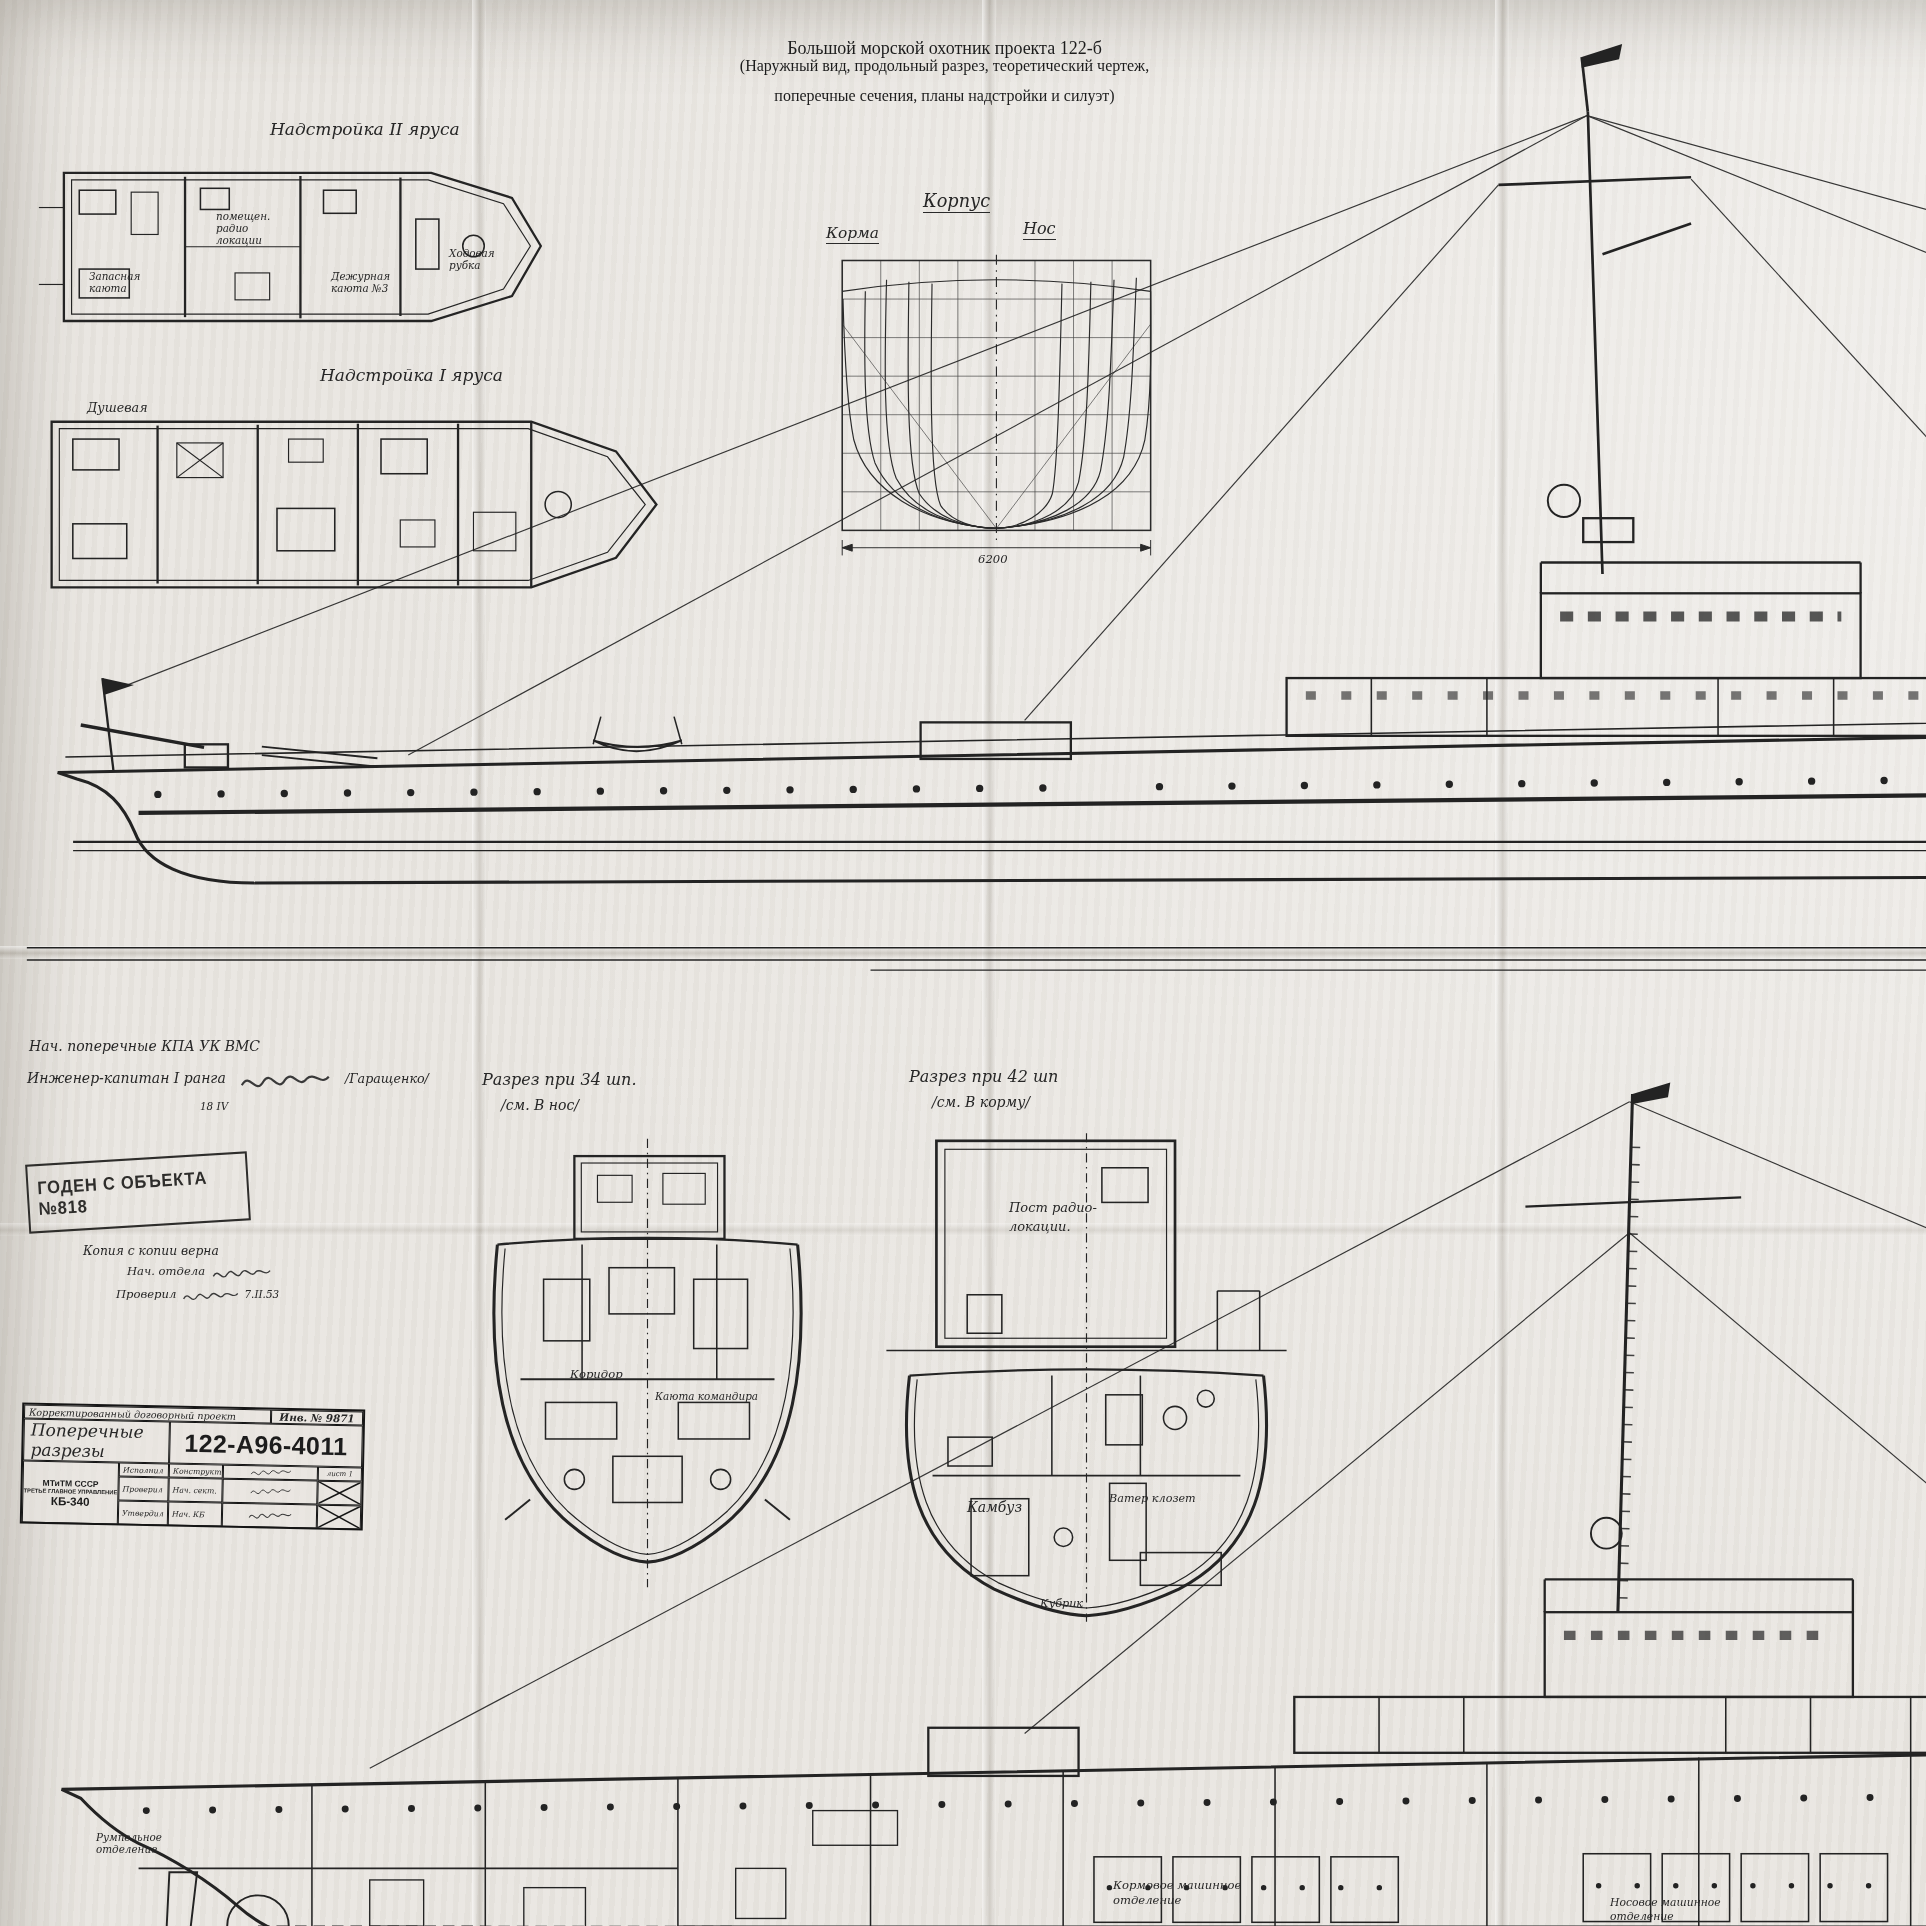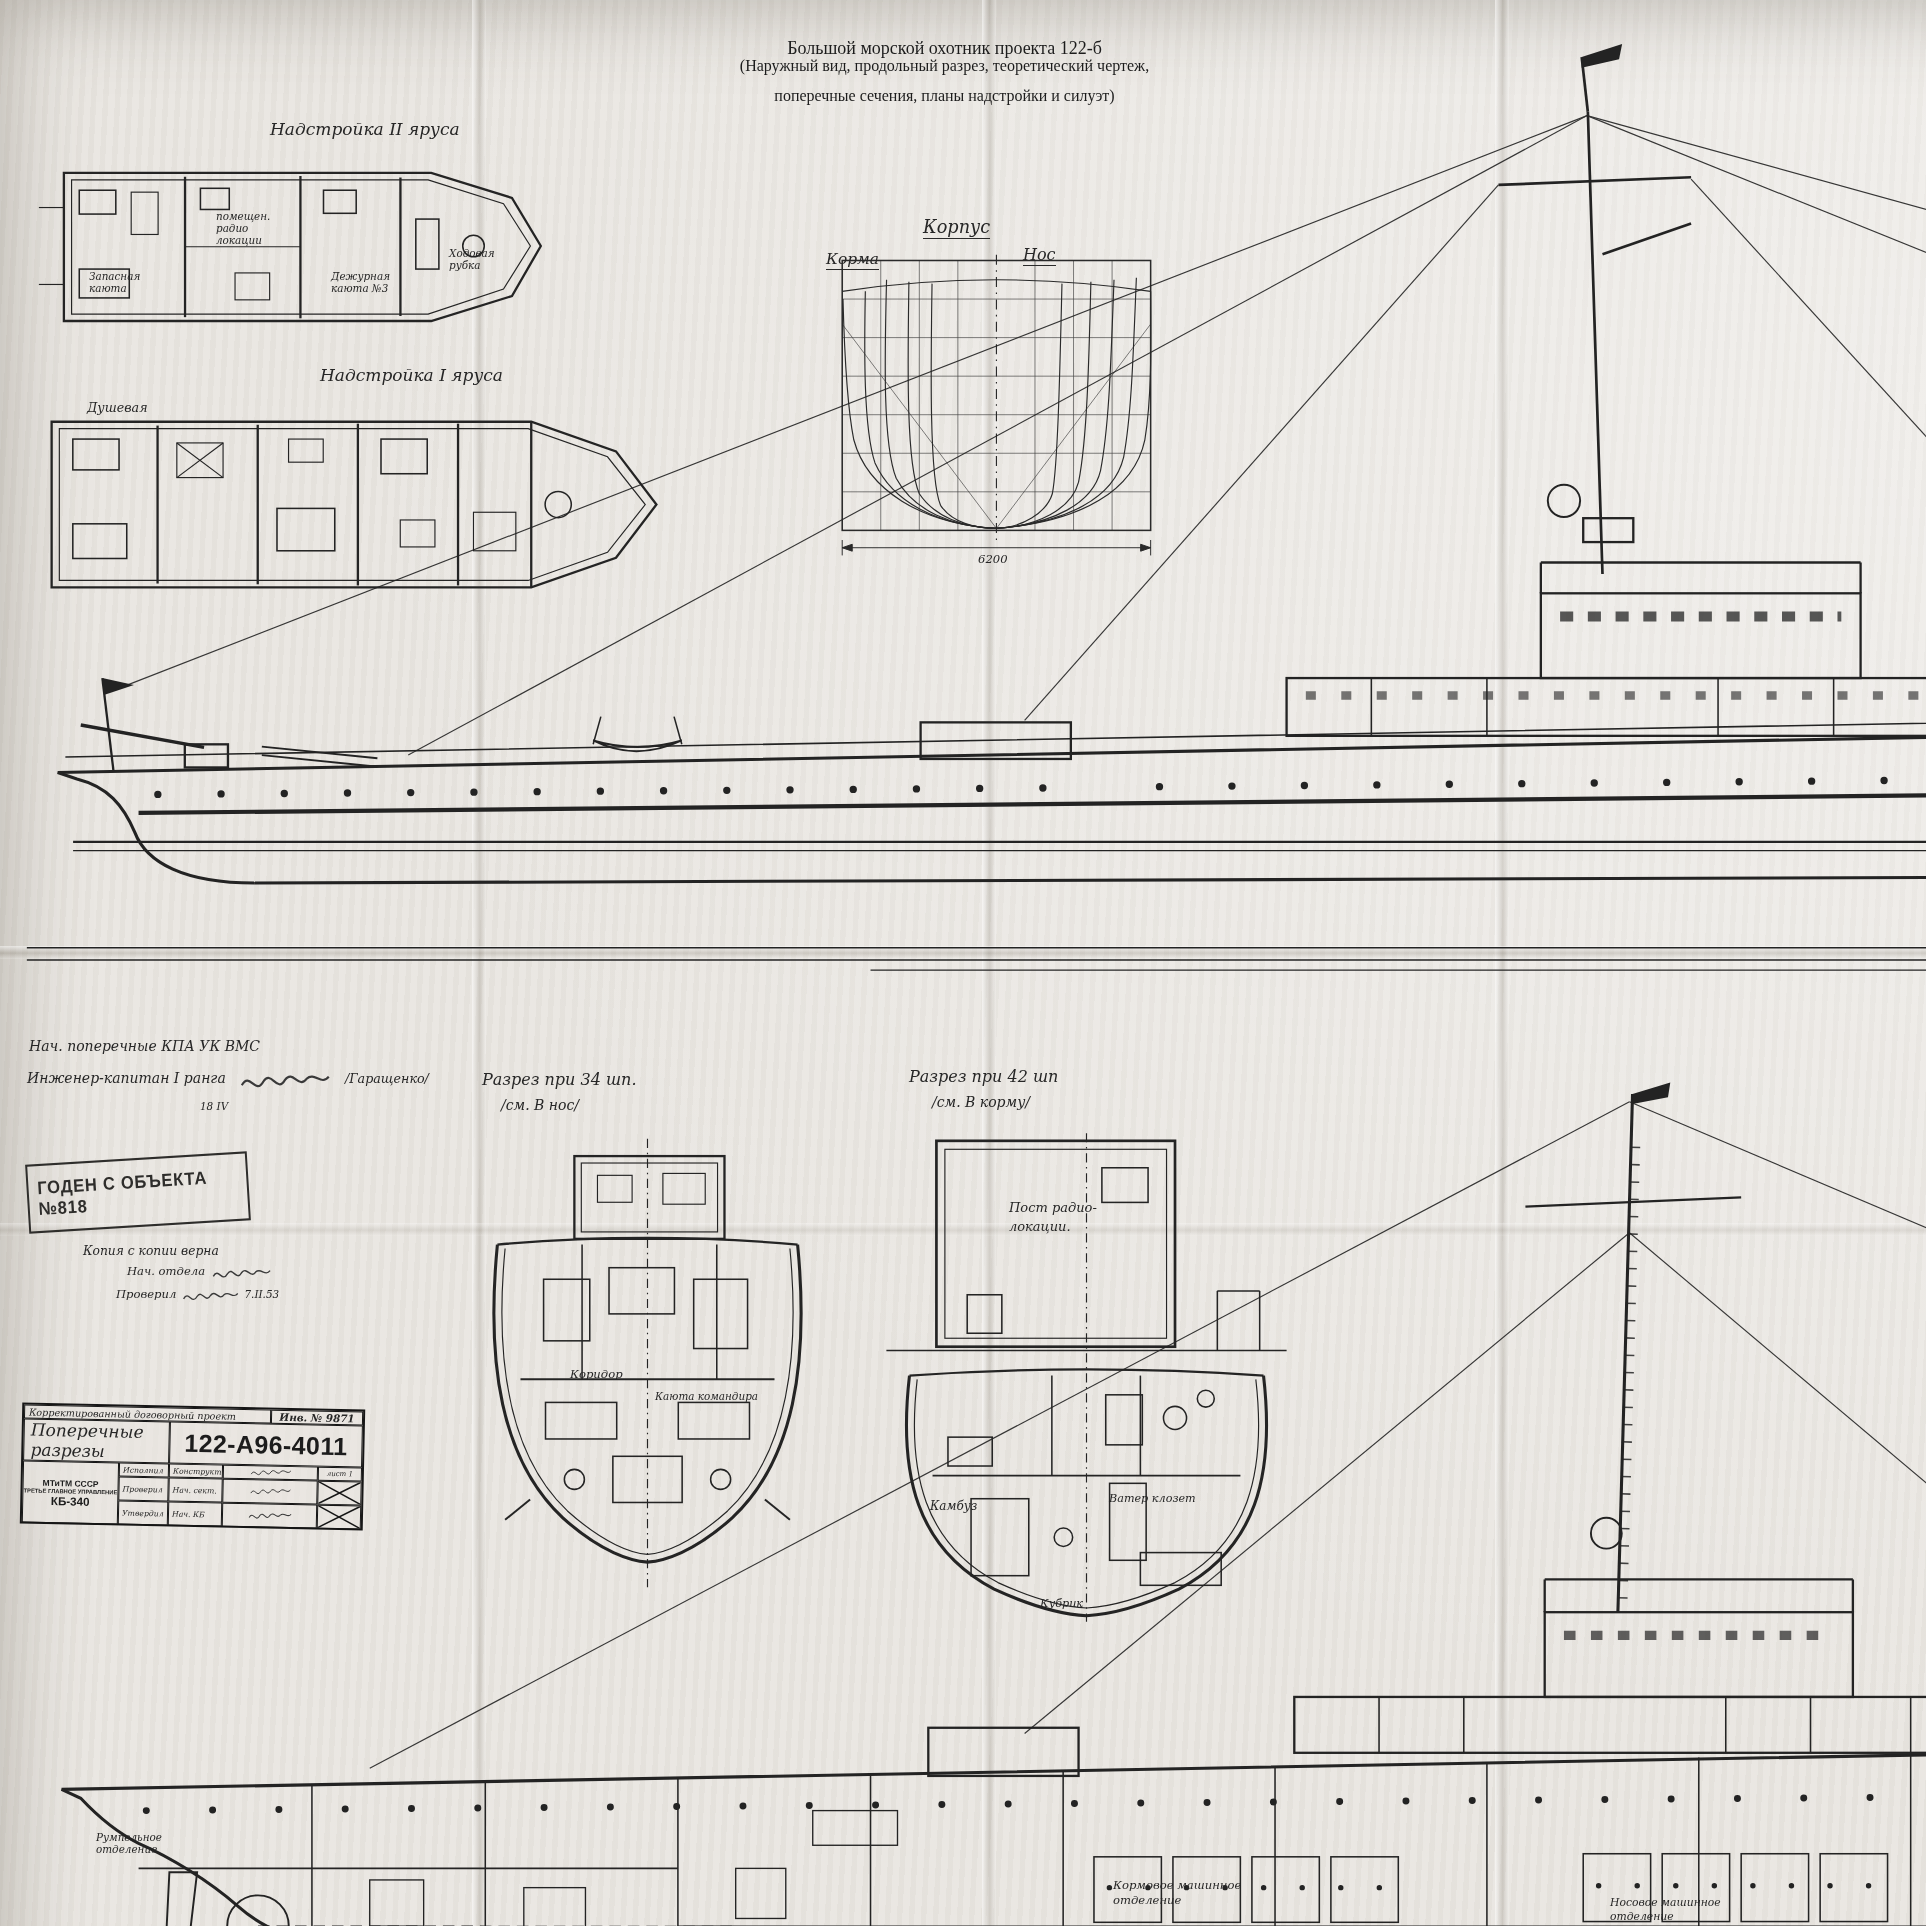--- a/index.html
+++ b/index.html
@@ -7,21 +7,21 @@
          background:#e9e6e1;
          background-image:
            radial-gradient(ellipse at 70% 20%, rgba(255,255,255,.35), rgba(0,0,0,0) 60%),
            repeating-linear-gradient(93deg, rgba(120,112,98,.04) 0 5.4px, rgba(255,255,255,.05) 5.4px 12px);
          box-shadow: inset 0 0 85px rgba(88,80,66,.38);
          font-family:"Liberation Serif", serif; color:#1c1c1c;}
   .abs{position:absolute;}
   .print{font-family:"Liberation Serif", serif;font-weight:normal;text-align:center;}
   .hand{font-family:"DejaVu Serif", serif;font-style:italic;color:#262626;}
   .hand-c{text-align:left;}
-  .ul{border-bottom:1.5px solid #2a2a2a;padding-bottom:0.8px;margin-top:26px;}
+  .ul{border-bottom:1.5px solid #2a2a2a;padding-bottom:0.8px;}
   svg{overflow:visible;display:block;}
   .sig{display:inline-block;vertical-align:middle;}
   .crease-v{position:absolute;top:0;bottom:0;width:14px;
       background:linear-gradient(90deg, rgba(255,255,255,.55), rgba(108,100,86,.20) 55%, rgba(255,255,255,.25));}
   .crease-h{position:absolute;left:0;right:0;height:13px;
       background:linear-gradient(180deg, rgba(255,255,255,.5), rgba(108,100,86,.22) 55%, rgba(255,255,255,.2));}
   .stampbox{border:2.7px solid #2e2d2b;display:flex;align-items:center;justify-content:center;
       font-family:"Liberation Sans", sans-serif;font-weight:bold;letter-spacing:0.8px;color:#2e2d2b;}
   .tb{border:2.3px solid #161616;background:rgba(233,230,225,.6);}
   .tb .cell{border:1.2px solid #161616;box-sizing:border-box;overflow:hidden;}
@@ -322,21 +322,21 @@
       <rect x="610" y="690" width="95" height="130" stroke-width="4"></rect>
       <circle cx="790" cy="750" r="30" stroke-width="4"></circle>
         <circle cx="870" cy="700" r="22" stroke-width="4"></circle>
       <rect x="620" y="920" width="95" height="200" stroke-width="4"></rect>
       <rect x="700" y="1100" width="210" height="85" stroke-width="4"></rect>
       <rect x="260" y="960" width="150" height="200" stroke-width="4"></rect>
       <circle cx="500" cy="1060" r="24" stroke-width="4"></circle>
     </g>
   </svg>
   <div class="abs hand hand-c" style="left:1009px;top:1199px;width:139px;font-size:13px;line-height:18.5px">Пост радио- локации.</div>
-  <div class="abs hand" style="left:930px;top:1499px;font-size:12px">Камбуз</div>
+  <div class="abs hand" style="left:967px;top:1499px;font-size:14px">Камбуз</div>
   <div class="abs hand" style="left:1109px;top:1492px;width:123px;font-size:11.2px">Ватер клозет</div>
   <div class="abs hand" style="left:1040px;top:1597px;font-size:11.2px">Кубрик</div>
 
   <div class="abs tb" style="left:21px;top:1406px;width:339px;height:117px;transform:rotate(1.2deg);display:flex;flex-direction:column">
     <div style="display:flex;height:24px">
       <div class="cell" style="flex:1;display:flex;align-items:center;padding-left:3.9px">
         <span class="hand" style="font-size:9.6px">Корректированный договорный проект</span>
       </div>
       <div class="cell" style="width:92px;display:flex;align-items:center;justify-content:center">
         <span class="hand" style="font-size:10.4px;font-weight:bold">Инв. № 9871</span>

